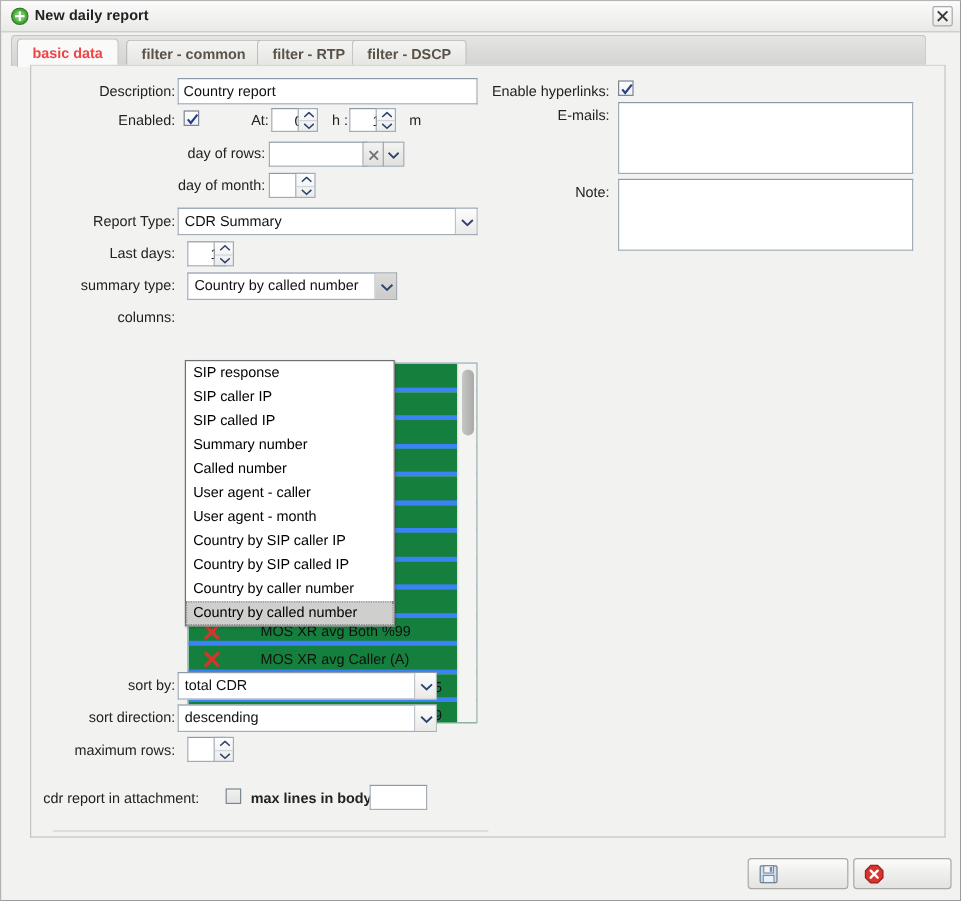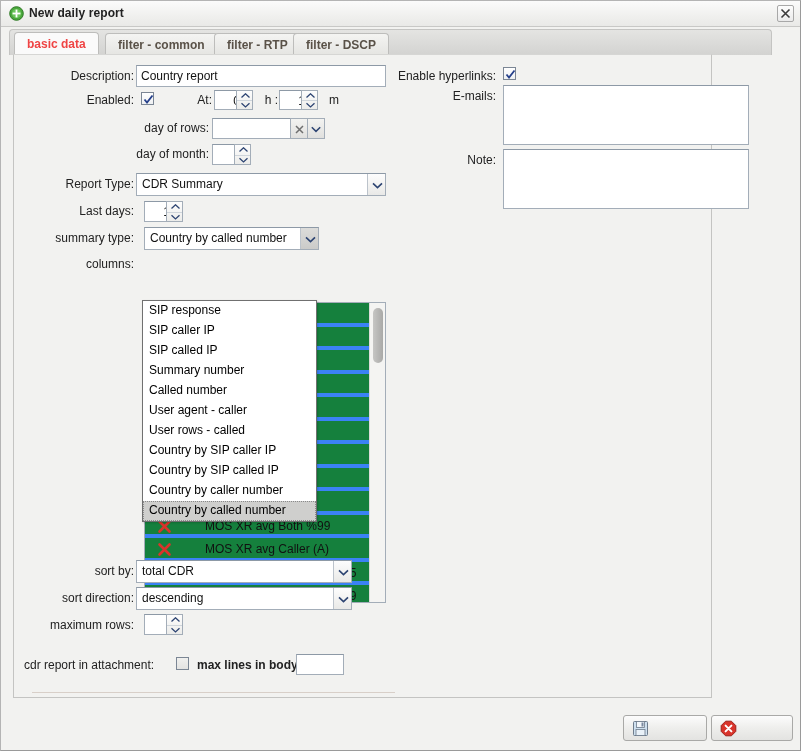--- a/index.html
+++ b/index.html
@@ -75,22 +75,22 @@
   .tab.active {
     background: #fafafa;
     color: #ef4444;
     border-color: #bdbdbb;
     height: 24px;
     top: 2px;
   }
 
   
   #panel {
-    position: absolute; left: 12px; top: 53px;
-    width: 699px; height: 644px;
+    position: absolute; left: 24px; top: 53px;
+    width: 763px; height: 644px;
     background: #f2f2f0;
     border: 1px solid #c4c4c2;
     border-top: 1px solid #d6d6d4;
   }
 
   
   .lbl {
     position: absolute;
     font-size: 12px; color: #222;
     text-align: right;
@@ -447,21 +447,21 @@
       </div>
     </div>
 
     <div id="popup">
       <div class="popitem">SIP response</div>
       <div class="popitem">SIP caller IP</div>
       <div class="popitem">SIP called IP</div>
       <div class="popitem">Summary number</div>
       <div class="popitem">Called number</div>
       <div class="popitem">User agent - caller</div>
-      <div class="popitem">User rows - called</div>
+      <div class="popitem">User agent - month</div>
       <div class="popitem">Country by SIP caller IP</div>
       <div class="popitem">Country by SIP called IP</div>
       <div class="popitem">Country by caller number</div>
       <div class="popitem sel">Country by called number</div>
     </div>
 
     <span class="lbl" style="left:10px; top:509px; width:110px;">sort by:</span>
     <div class="combo" style="left:122px; top:505px; width:216px; height:23px;">
       <span class="cval">total CDR</span>
       <span class="carrow">

